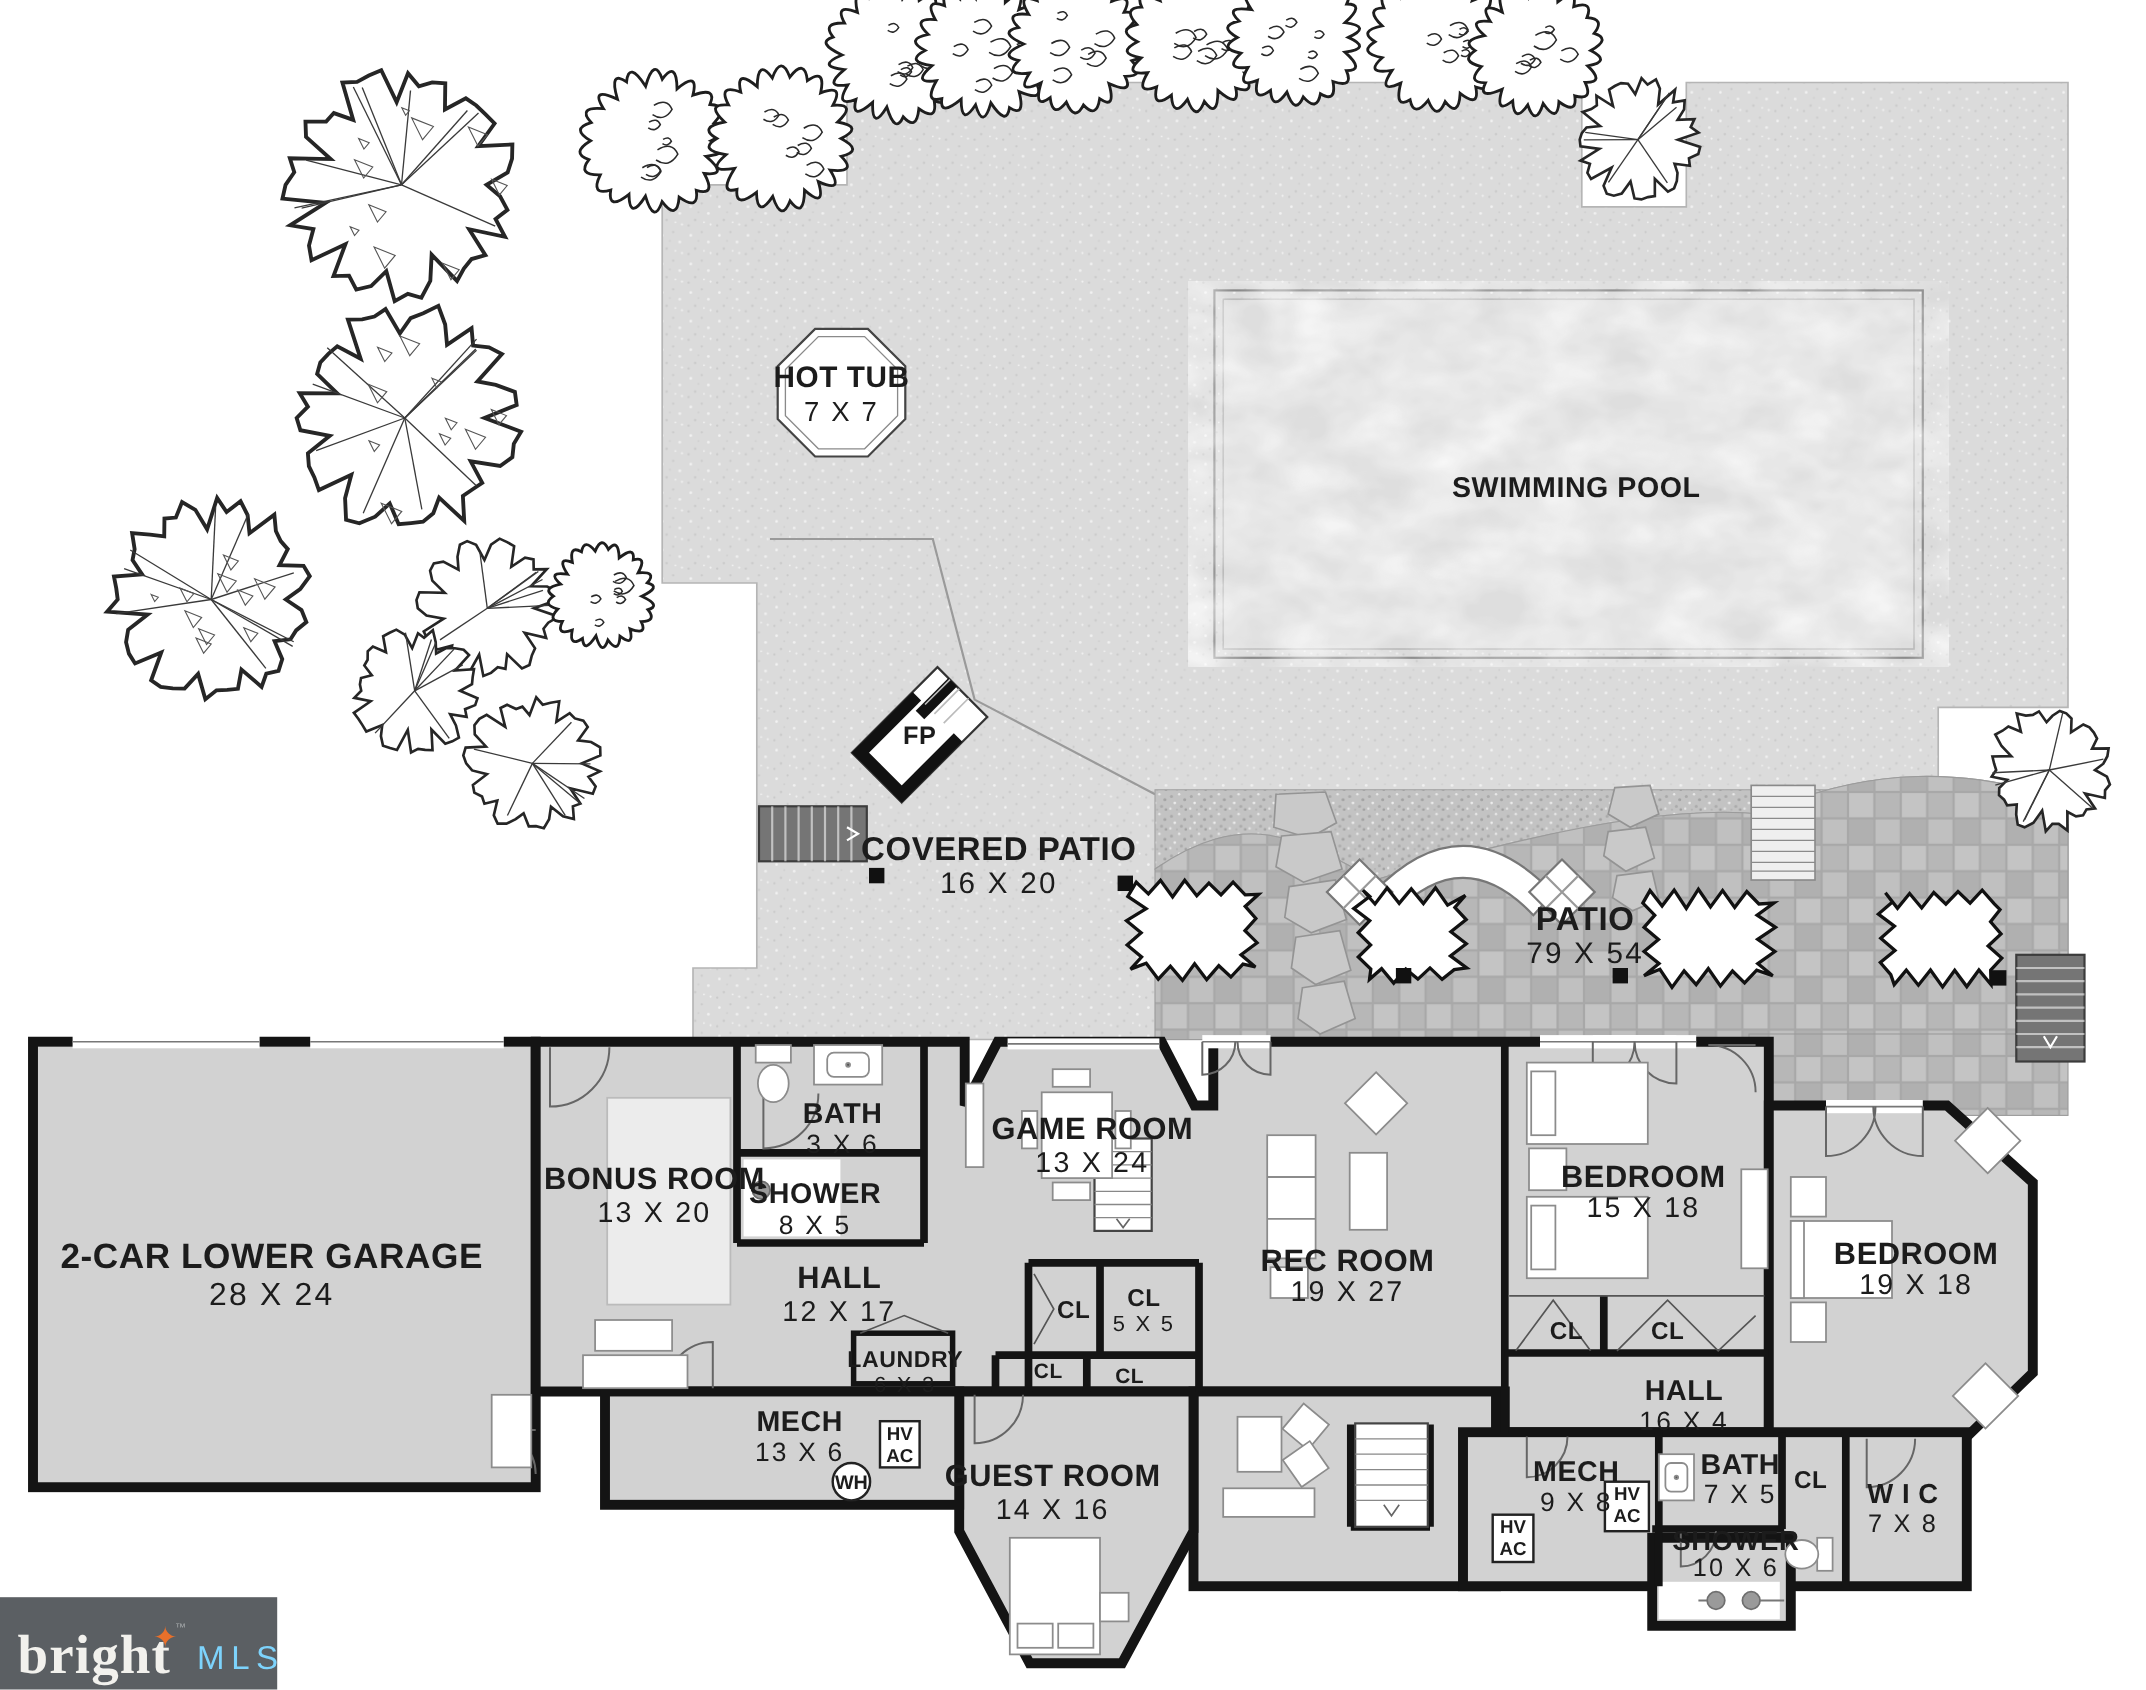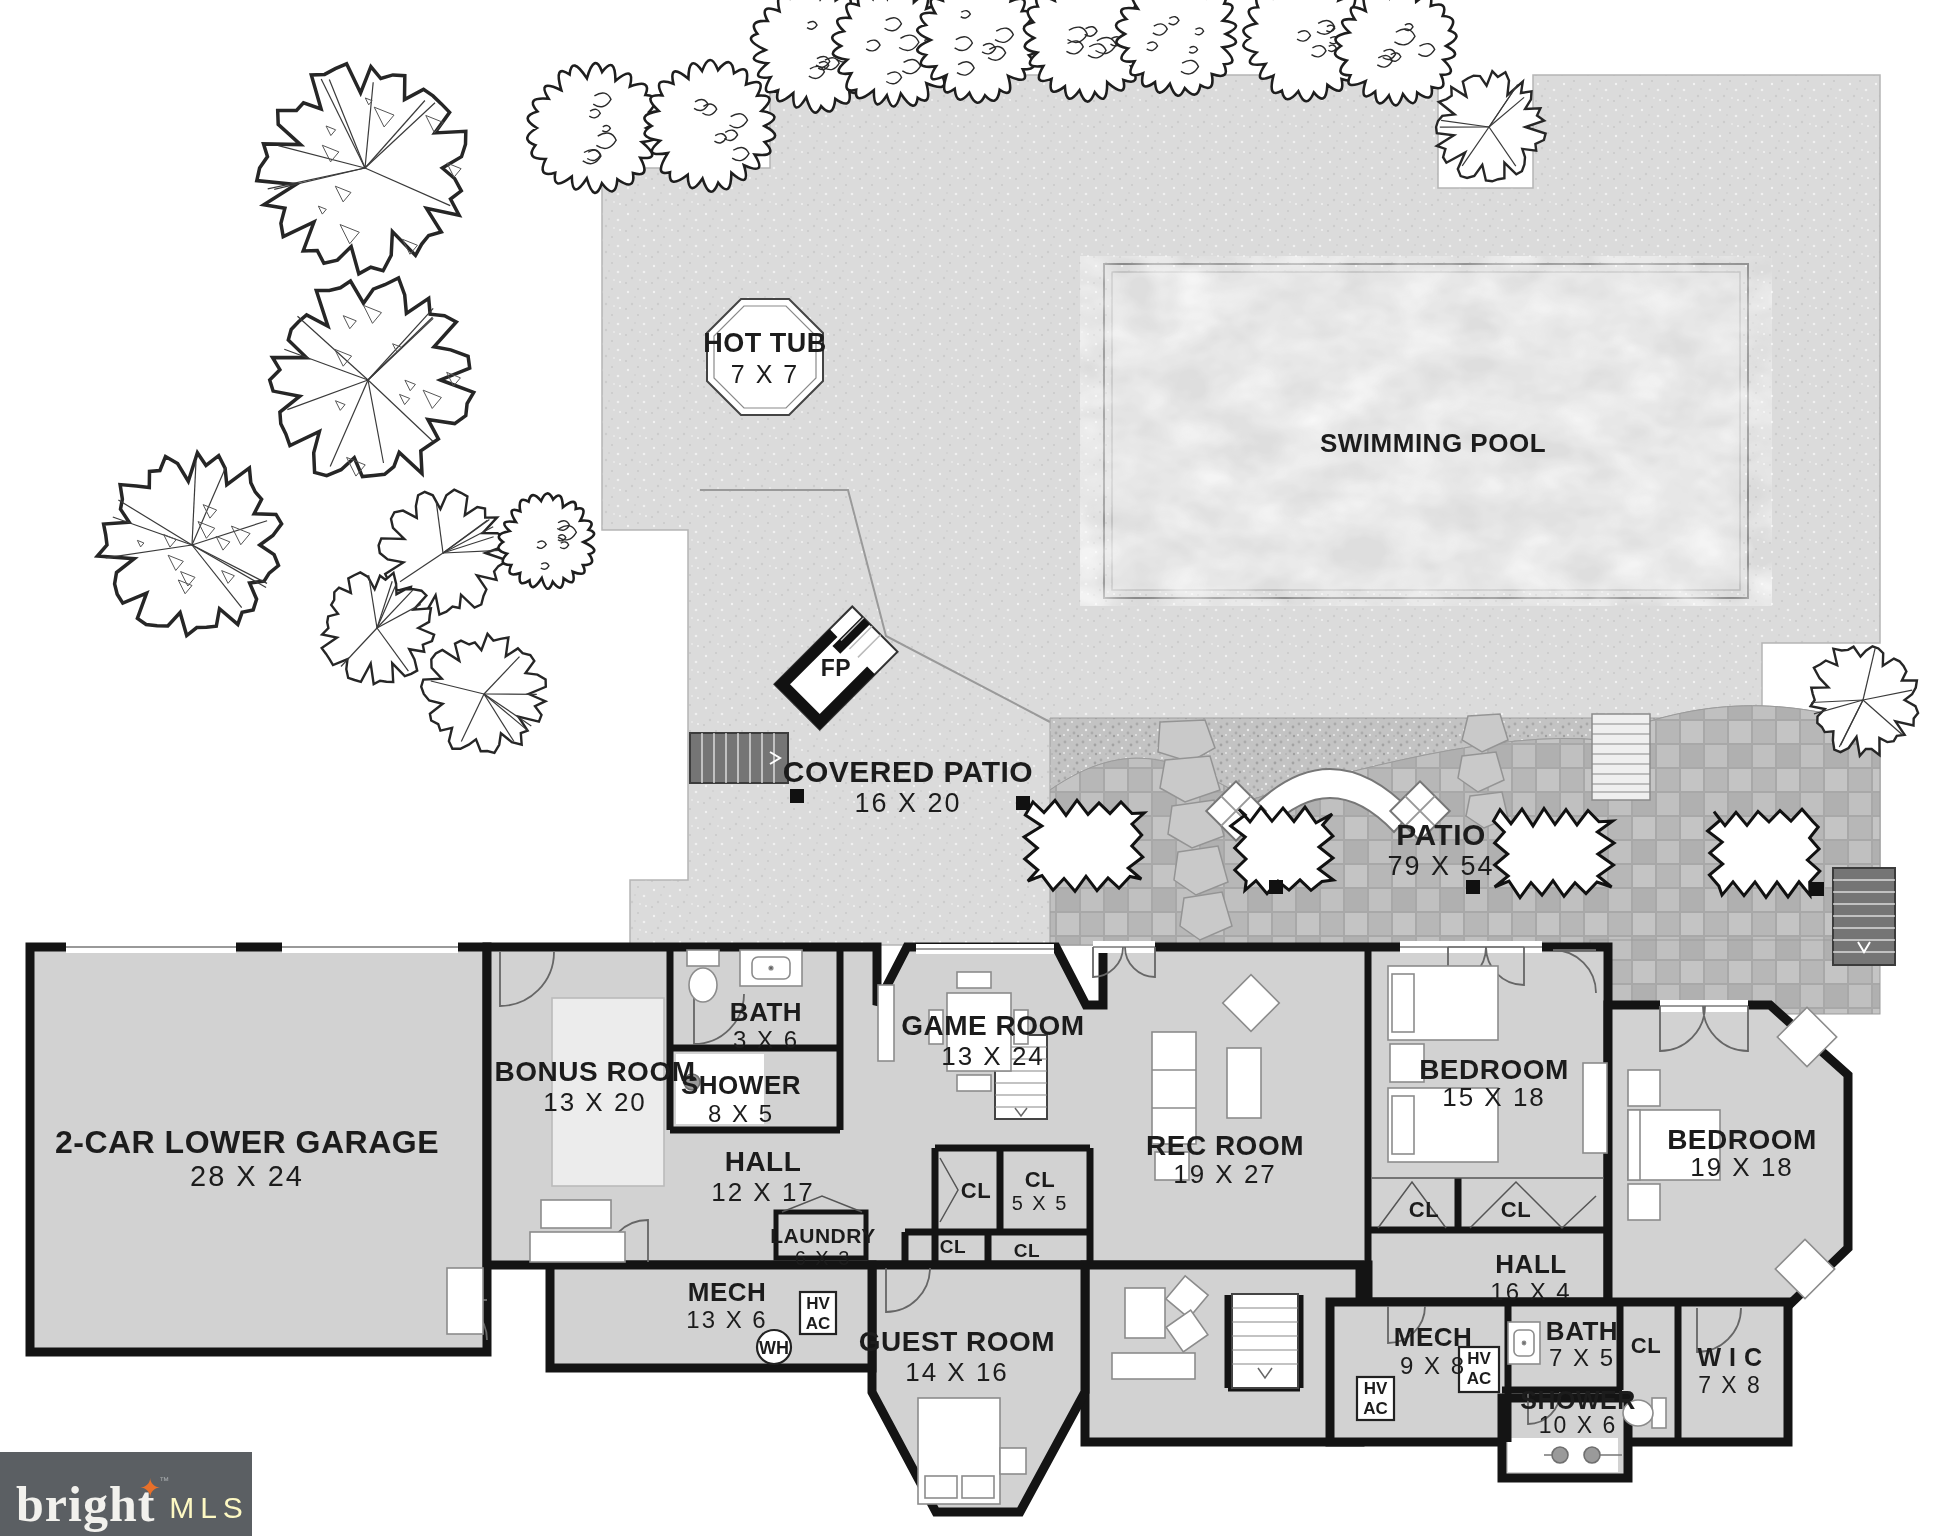--- a/index.html
+++ b/index.html
@@ -4,22 +4,22 @@
 <style>
   html,body{margin:0;padding:0;background:#ffffff;}
   body{width:1951px;height:1536px;position:relative;font-family:"Liberation Sans",sans-serif;}
   #plan{position:absolute;left:0;top:0;}
   .lbl{fill:#1c1c1c;}
   #brand{position:absolute;left:0;top:1452px;width:252px;height:104px;background:#5b5f63;
          display:flex;align-items:center;padding-left:16px;box-sizing:border-box;}
   .brand-main{font-family:"Liberation Serif",serif;font-weight:700;font-size:50px;color:#f2f1ed;letter-spacing:1px;}
   .brand-star{color:#e8702a;font-size:26px;margin-left:-16px;transform:translateY(-16px);display:inline-block;}
   .brand-tm{color:#a7abad;font-size:10px;transform:translateY(-24px);display:inline-block;margin-left:-2px;}
-  .brand-mls{font-family:"Liberation Sans",sans-serif;font-weight:400;font-size:30px;color:#fef9c3;
-             letter-spacing:6px;margin-left:0;transform:translateY(4px);}
+  .brand-mls{font-family:"Liberation Sans",sans-serif;font-weight:400;font-size:30px;color:#7dd3fc;
+             letter-spacing:6px;margin-left:10px;transform:translateY(4px);}
 </style>
 </head>
 <body>
 
 <svg id="plan" width="1951" height="1536" viewBox="0 0 1951 1536">
   <defs>
     <pattern id="pConc" width="26" height="26" patternUnits="userSpaceOnUse">
       <rect width="26" height="26" fill="#dbdbdb"></rect>
       <circle cx="4" cy="6" r="1.2" fill="#f3f3f3"></circle>
         <circle cx="14" cy="3" r="1" fill="#c9c9c9"></circle>

